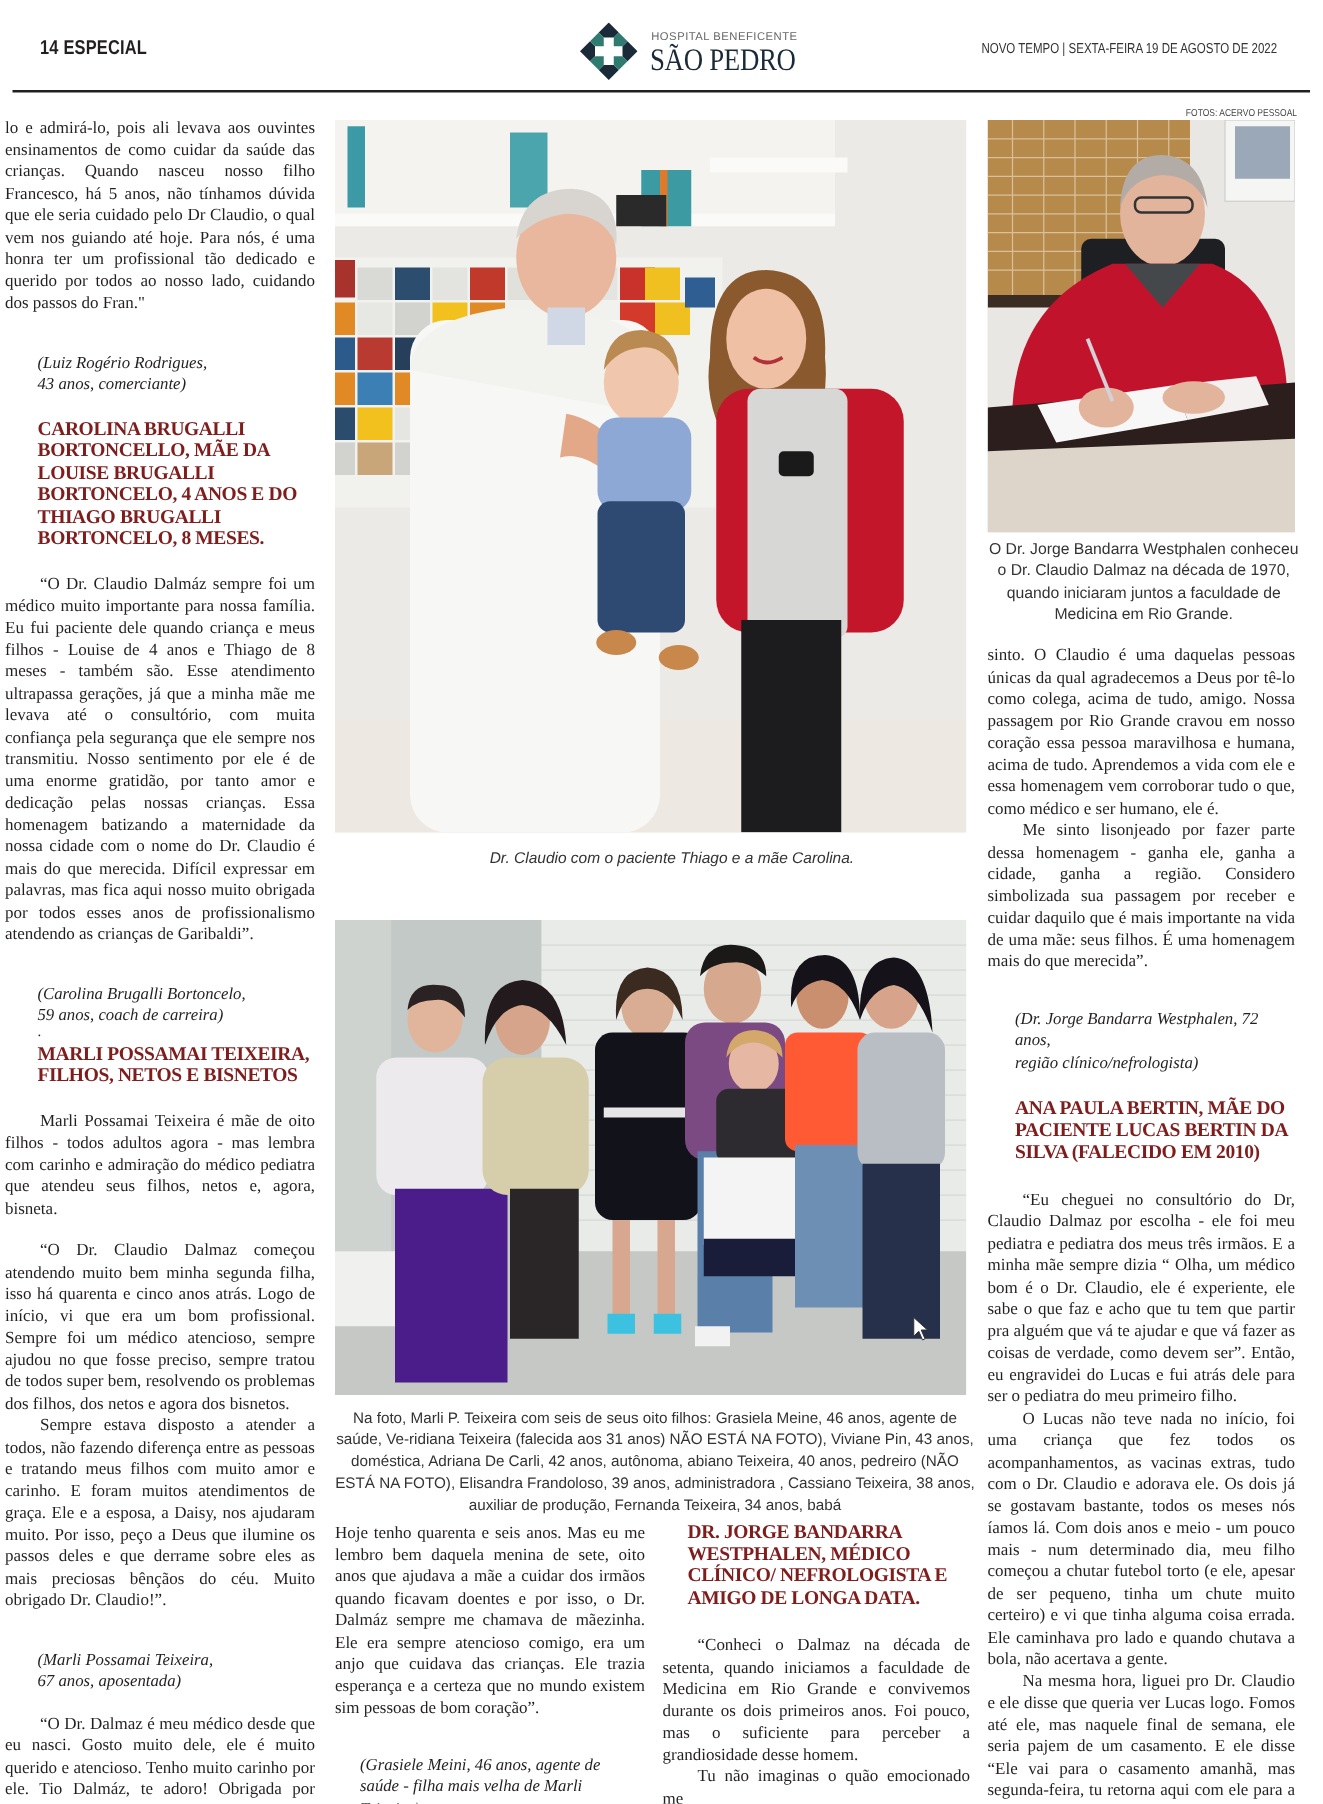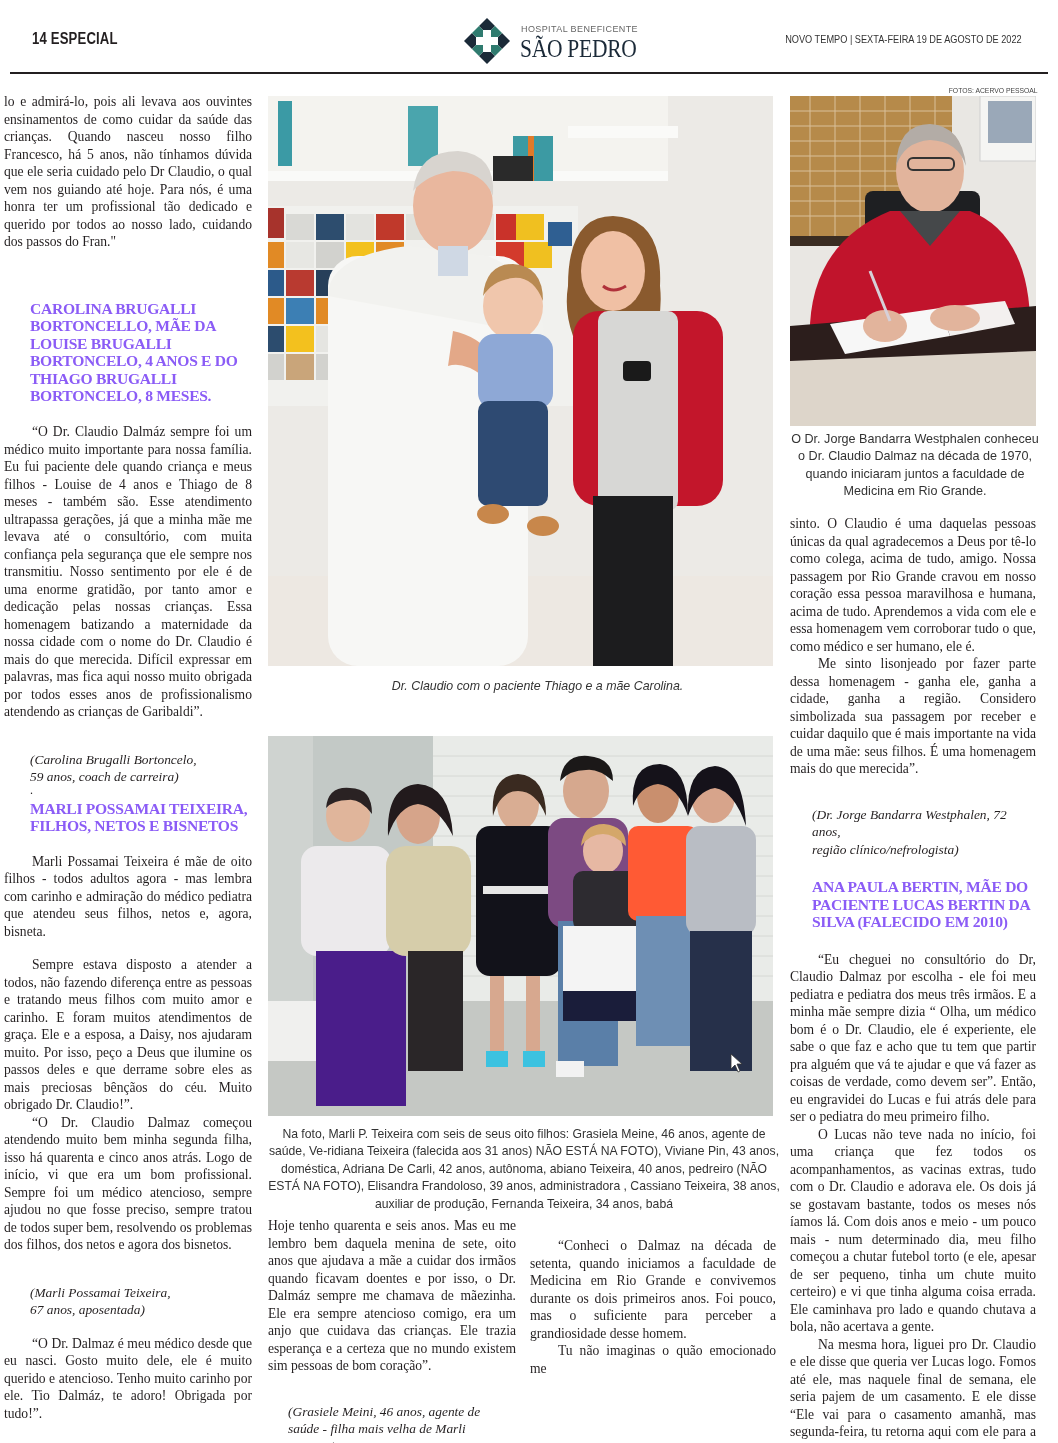--- a/index.html
+++ b/index.html
@@ -16,21 +16,21 @@
   .hdr-rule { position: absolute; left: 10px; right: 10px; top: 72px; height: 2px; background: #231f20; }
 
   .credit { position: absolute; right: 20px; top: 86px; font-family: "Liberation Sans", sans-serif; font-size: 8px; color: #444; transform: scaleX(0.85); transform-origin: right; white-space: nowrap; }
 
   
   .col { position: absolute; font-size: 13.6px; line-height: 17.5px; text-align: justify; }
   .col p { margin: 0; }
   .indent { text-indent: 28px; }
   .gap { height: 17px; }
   .sig { font-style: italic; padding-left: 26px; text-align: left; line-height: 17.5px; font-size: 13.4px; }
-  .head { color: #8b5cf6; font-weight: bold; font-size: 15.6px; line-height: 17.6px; padding-left: 26px; text-align: left; text-transform: uppercase; letter-spacing: -0.3px; }
+  .head { color: #7f1d1d; font-weight: bold; font-size: 15.6px; line-height: 17.6px; padding-left: 26px; text-align: left; text-transform: uppercase; letter-spacing: -0.3px; }
   .head.nopad { padding-left: 20px; }
   .dot { padding-left: 26px; line-height: 8px; font-size: 12px; }
 
   .caption { position: absolute; font-family: "Liberation Sans", sans-serif; font-size: 12.4px; line-height: 17.4px; color: #333; text-align: center; }
   .caption span { display: inline-block; transform-origin: left; }
 
   .photo { position: absolute; overflow: hidden; }
 </style>
 </head>
 <body>
@@ -55,33 +55,34 @@
 </div>
 
 <div class="hdr-right">NOVO TEMPO | SEXTA-FEIRA 19 DE AGOSTO DE 2022</div>
 <div class="hdr-rule"></div>
 
 <div class="credit">FOTOS: ACERVO PESSOAL</div>
 
 <div class="col" style="left:4px; top:93px; width:248px;">
   <p>lo e admirá-lo, pois ali levava  aos ouvintes ensinamentos de como cuidar da saúde das crianças. Quando nasceu nosso filho Francesco, há 5 anos, não tínhamos dúvida que ele seria cuidado pelo Dr Claudio, o qual vem nos guiando até hoje. Para nós, é uma honra ter um profissional tão dedicado e querido por todos ao nosso lado, cuidando dos passos do Fran."</p>
   <div class="gap" style="height:30px"></div>
+  <p class="sig"><span>(Luiz Rogério Rodrigues,</span><br><span>43 anos, comerciante)</span></p>
   <div class="gap" style="height:19px"></div>
   <p class="head">CAROLINA BRUGALLI BORTONCELLO, MÃE DA LOUISE BRUGALLI BORTONCELO, 4 ANOS E DO THIAGO BRUGALLI BORTONCELO, 8 MESES.</p>
   <div class="gap" style="height:18px"></div>
   <p class="indent">“O Dr. Claudio Dalmáz sempre foi um médico muito importante para nossa família. Eu fui paciente dele quando criança e meus filhos - Louise de 4 anos e Thiago de 8 meses - também são. Esse atendimento ultrapassa gerações, já que a minha mãe me levava até o consultório, com muita confiança pela segurança que ele sempre nos transmitiu. Nosso sentimento por ele é de uma enorme gratidão, por tanto amor e dedicação pelas nossas crianças. Essa homenagem batizando a maternidade da nossa cidade com o nome do Dr. Claudio é mais do que merecida. Difícil expressar em palavras, mas fica aqui nosso muito obrigada por todos esses anos de profissionalismo atendendo as crianças de Garibaldi”.</p>
   <div class="gap" style="height:30px"></div>
   <p class="sig"><span>(Carolina Brugalli Bortoncelo,</span><br><span>59 anos, coach de carreira)</span></p>
   <p class="dot">.</p>
   <p class="head" style="margin-top:6px">MARLI POSSAMAI TEIXEIRA, FILHOS, NETOS E BISNETOS</p>
   <div class="gap" style="height:18px"></div>
   <p class="indent">Marli Possamai Teixeira é mãe de oito filhos - todos adultos agora - mas lembra com carinho e admiração do médico pediatra que atendeu seus filhos, netos e, agora, bisneta.</p>
   <div class="gap" style="height:16px"></div>
+  <p class="indent">“O Dr. Claudio Dalmaz começou atendendo muito bem minha segunda filha, isso há quarenta e cinco anos atrás. Logo de início, vi que era um bom profissional. Sempre foi um médico atencioso, sempre ajudou no que fosse preciso, sempre tratou de todos super bem, resolvendo os problemas dos filhos, dos netos e agora dos bisnetos.</p>
   <p class="indent">Sempre estava disposto a atender a todos, não fazendo diferença entre as pessoas e tratando meus filhos com muito amor e carinho. E foram muitos atendimentos de graça. Ele e a esposa, a Daisy, nos ajudaram muito. Por isso, peço a Deus que ilumine os passos deles e que derrame sobre eles as mais preciosas bênçãos do céu. Muito obrigado Dr. Claudio!”.</p>
-  <p class="indent">“O Dr. Claudio Dalmaz começou atendendo muito bem minha segunda filha, isso há quarenta e cinco anos atrás. Logo de início, vi que era um bom profissional. Sempre foi um médico atencioso, sempre ajudou no que fosse preciso, sempre tratou de todos super bem, resolvendo os problemas dos filhos, dos netos e agora dos bisnetos.</p>
   <div class="gap" style="height:30px"></div>
   <p class="sig"><span>(Marli Possamai Teixeira,</span><br><span>67 anos, aposentada)</span></p>
   <div class="gap" style="height:16px"></div>
   <p class="indent">“O Dr. Dalmaz é meu médico desde que eu nasci. Gosto muito dele, ele é muito querido e atencioso. Tenho muito carinho por ele. Tio Dalmáz, te adoro! Obrigada por tudo!”.</p>
 
 </div>
 
 <div class="photo" style="left:268px; top:96px; width:505px; height:570px; background:#ecebe8;" title="Dr. Claudio de jaleco branco segurando o bebê Thiago ao lado da mãe Carolina, em consultório com azulejos coloridos">
   <svg width="505" height="570" viewBox="0 0 505 570">
     <rect width="505" height="570" fill="#eceae6"></rect>
@@ -236,20 +237,21 @@
 </div>
 <div class="caption" style="left:268px; top:1126px; width:512px; font-size:12.2px; line-height:17.4px;">Na foto, Marli P. Teixeira com seis de seus oito filhos: Grasiela Meine, 46 anos, agente de saúde, Ve-ridiana Teixeira (falecida aos 31 anos) NÃO ESTÁ NA FOTO), Viviane Pin, 43 anos, doméstica, Adriana De Carli, 42 anos, autônoma, abiano Teixeira, 40 anos, pedreiro (NÃO ESTÁ NA FOTO), Elisandra Frandoloso, 39 anos, administradora , Cassiano Teixeira, 38 anos, auxiliar de produção, Fernanda Teixeira, 34 anos, babá</div>
 
 <div class="col" style="left:268px; top:1217px; width:248px;">
   <p>Hoje tenho quarenta e seis anos. Mas eu me lembro bem daquela menina de sete, oito anos que ajudava a mãe a cuidar dos irmãos quando ficavam doentes e por isso, o Dr. Dalmáz sempre me chamava de mãezinha. Ele era sempre atencioso comigo, era um anjo que cuidava das crianças. Ele trazia esperança e a certeza que no mundo existem sim pessoas de bom coração”.</p>
   <div class="gap" style="height:28px"></div>
   <p class="sig" style="padding-left:20px; font-weight:normal;"><span>(Grasiele Meini, 46 anos, agente de</span><br><span>saúde - filha mais velha de Marli Teixeira).</span></p>
 </div>
 
 <div class="col" style="left:530px; top:1217px; width:246px;">
+  <p class="head nopad">DR. JORGE BANDARRA WESTPHALEN, MÉDICO CLÍNICO/ NEFROLOGISTA E AMIGO DE LONGA DATA.</p>
   <div class="gap" style="height:20px"></div>
   <p class="indent">“Conheci o Dalmaz na década de setenta, quando iniciamos a faculdade de Medicina em Rio Grande e convivemos durante os dois primeiros anos. Foi pouco, mas o suficiente para perceber a grandiosidade desse homem.</p>
   <p class="indent">Tu não imaginas o quão emocionado me</p>
 </div>
 
 <div class="photo" style="left:790px; top:96px; width:246px; height:330px; background:#eeece8;" title="Dr. Jorge Bandarra Westphalen de suéter vermelho escrevendo em uma agenda">
   <svg width="246" height="330" viewBox="0 0 246 330">
     <rect width="246" height="330" fill="#e9e7e3"></rect>
 
     <rect x="0" y="0" width="162" height="140" fill="#b68a4a"></rect>

